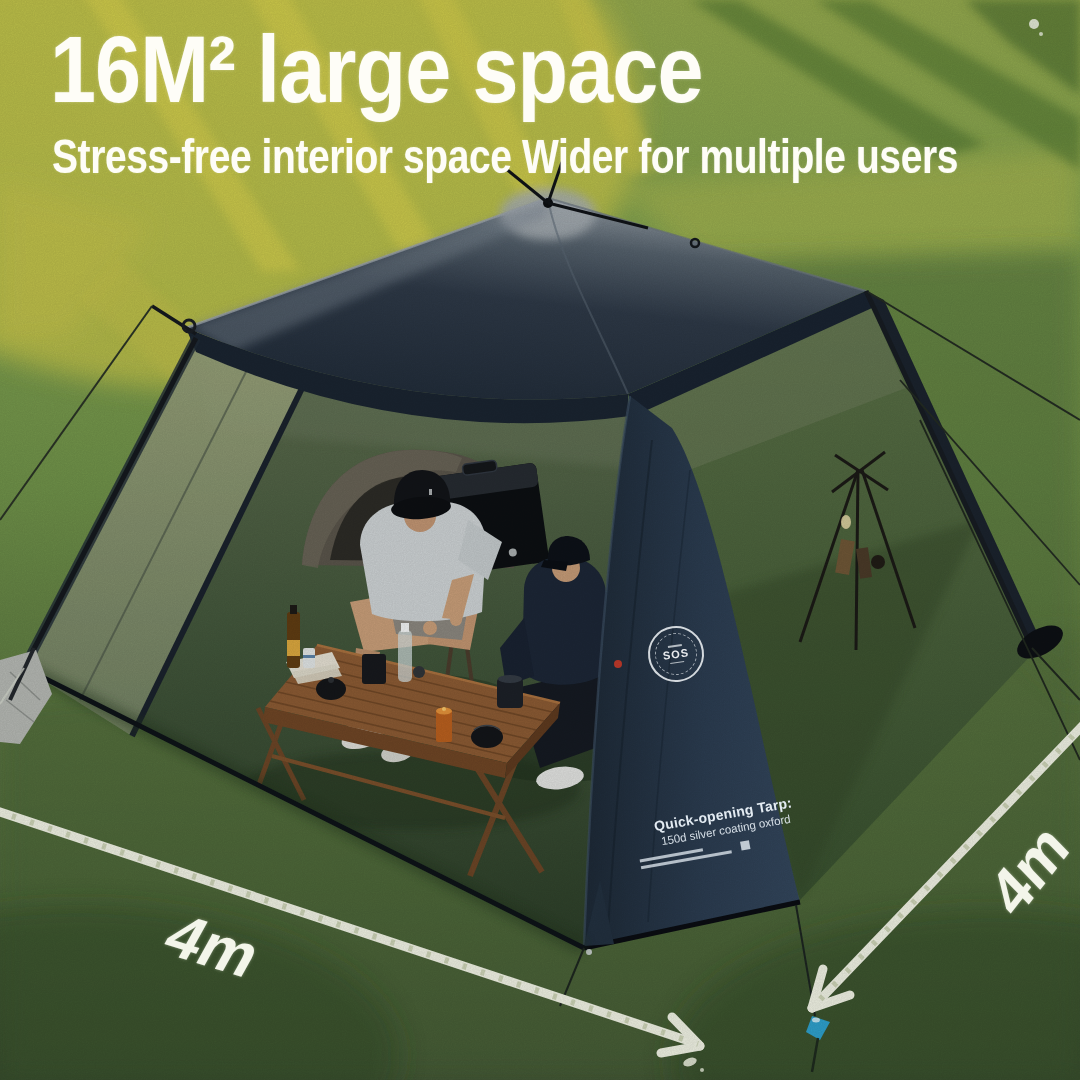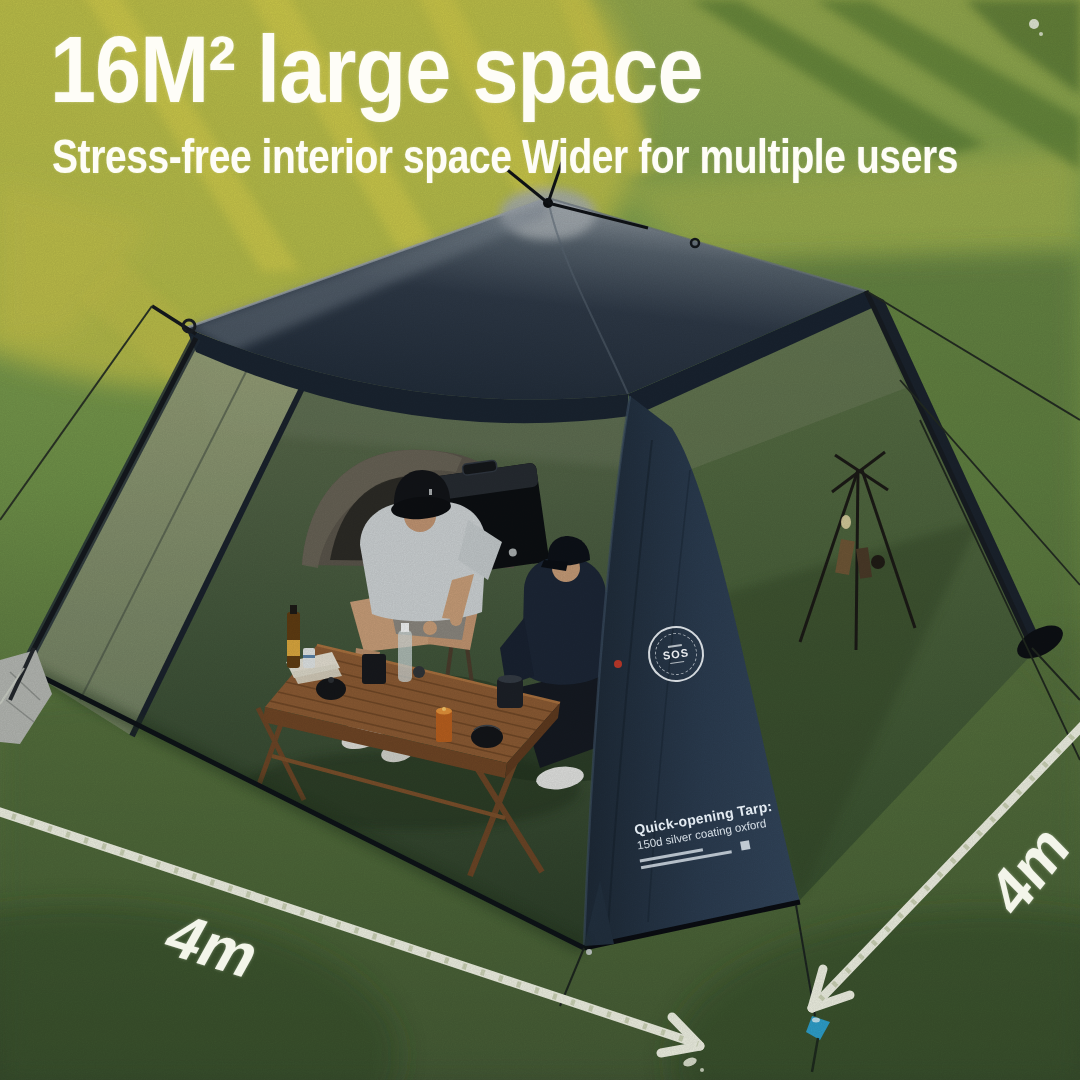--- a/index.html
+++ b/index.html
@@ -1,18 +1,18 @@
 <!DOCTYPE html>
 <html><head>
 <meta charset="utf-8">
 <style>
   html,body{margin:0;padding:0;background:#222;}
   .stage{
     position:relative;width:1080px;height:1080px;overflow:hidden;
-    font-family:"Liberation Sans",sans-serif;background:#6d28d9;
+    font-family:"Liberation Sans",sans-serif;background:#6d28d9;text-align:center;
   }
   .stage svg{position:absolute;inset:0;display:block;}
   .overlay{position:absolute;color:#fefdf7;}
   .hero-title{
     left:50px;top:16px;font-size:94px;font-weight:700;letter-spacing:-1px;
     transform:scaleX(.88);transform-origin:left top;white-space:nowrap;
     text-shadow:0 0 3px rgba(255,255,255,.35);
   }
   .hero-subtitle{
     left:52px;top:128px;font-size:49px;font-weight:700;letter-spacing:-.5px;

